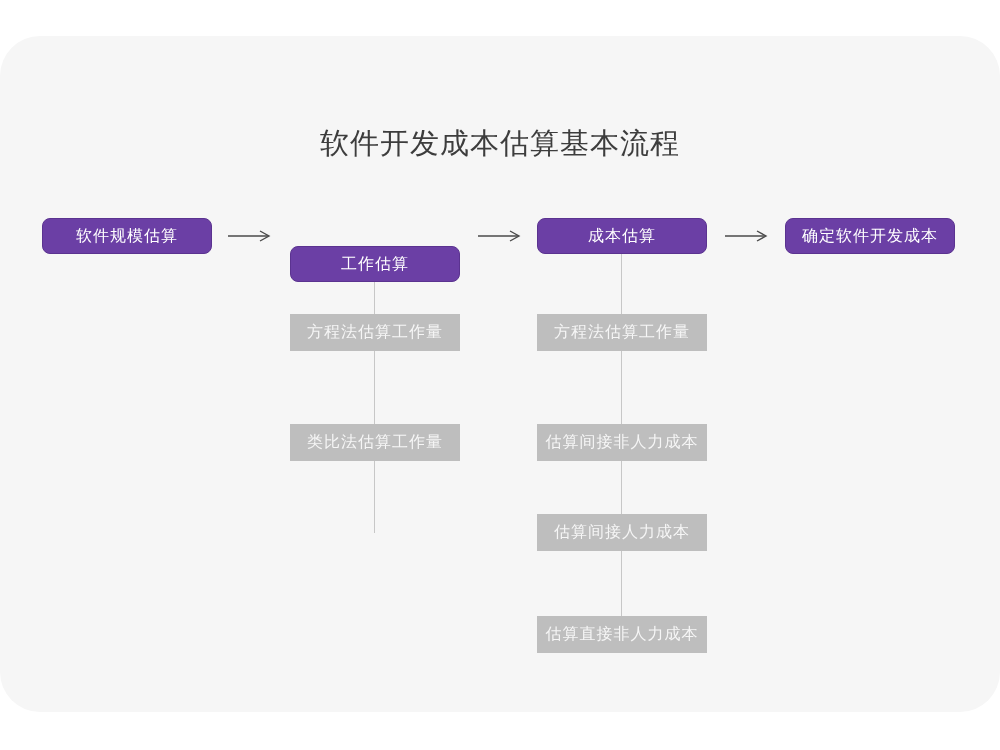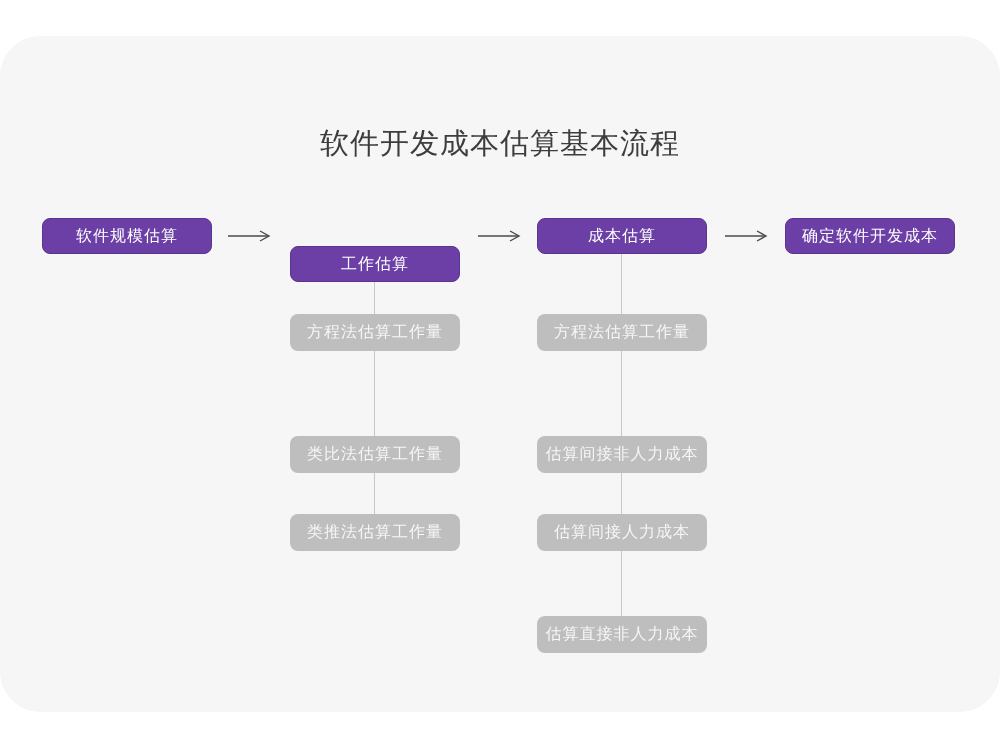--- a/index.html
+++ b/index.html
@@ -70,31 +70,31 @@
     width:1px;
     background:var(--connector);
     z-index:1;
   }
   .vline-2{left:374px; top:218px; height:279px;}
   .vline-3{left:621px; top:218px; height:381px;}
   .sub{
     position:absolute;
     width:170px; height:37px;
     background:var(--substep-bg);
-    border-radius:8px;
+    border-radius:0;
     color:var(--substep-text);
     font-size:16px;
     display:flex; align-items:center; justify-content:center;
     letter-spacing:1px;
     z-index:2;
   }
   .col-2{left:290px;}
   .col-3{left:537px;}
   .row-1{top:278px;}
-  .row-2{top:400px;}
+  .row-2{top:388px;}
   .row-3{top:478px;}
   .row-4{top:580px;}
 </style>
 </head>
 <body>
 
 <div class="canvas">
 
   <h1 class="title">软件开发成本估算基本流程</h1>
 
@@ -122,20 +122,19 @@
     <line x1="1" y1="6" x2="41" y2="6" stroke="#4A4A4A" stroke-width="1.4"></line>
     <path d="M33 1 L42 6 L33 11" fill="none" stroke="#4A4A4A" stroke-width="1.4"></path>
   </svg>
   <svg class="arrow arrow-3" viewBox="0 0 44 12">
     <line x1="1" y1="6" x2="41" y2="6" stroke="#4A4A4A" stroke-width="1.4"></line>
     <path d="M33 1 L42 6 L33 11" fill="none" stroke="#4A4A4A" stroke-width="1.4"></path>
   </svg>
 
   <div class="sub col-2 row-1">方程法估算工作量</div>
   <div class="sub col-2 row-2">类比法估算工作量</div>
-  <div class="sub col-2 row-3">类推法估算工作量</div>
 
   <div class="sub col-3 row-1">方程法估算工作量</div>
   <div class="sub col-3 row-2">估算间接非人力成本</div>
   <div class="sub col-3 row-3">估算间接人力成本</div>
   <div class="sub col-3 row-4">估算直接非人力成本</div>
 
 </div>
 
 </body></html>

